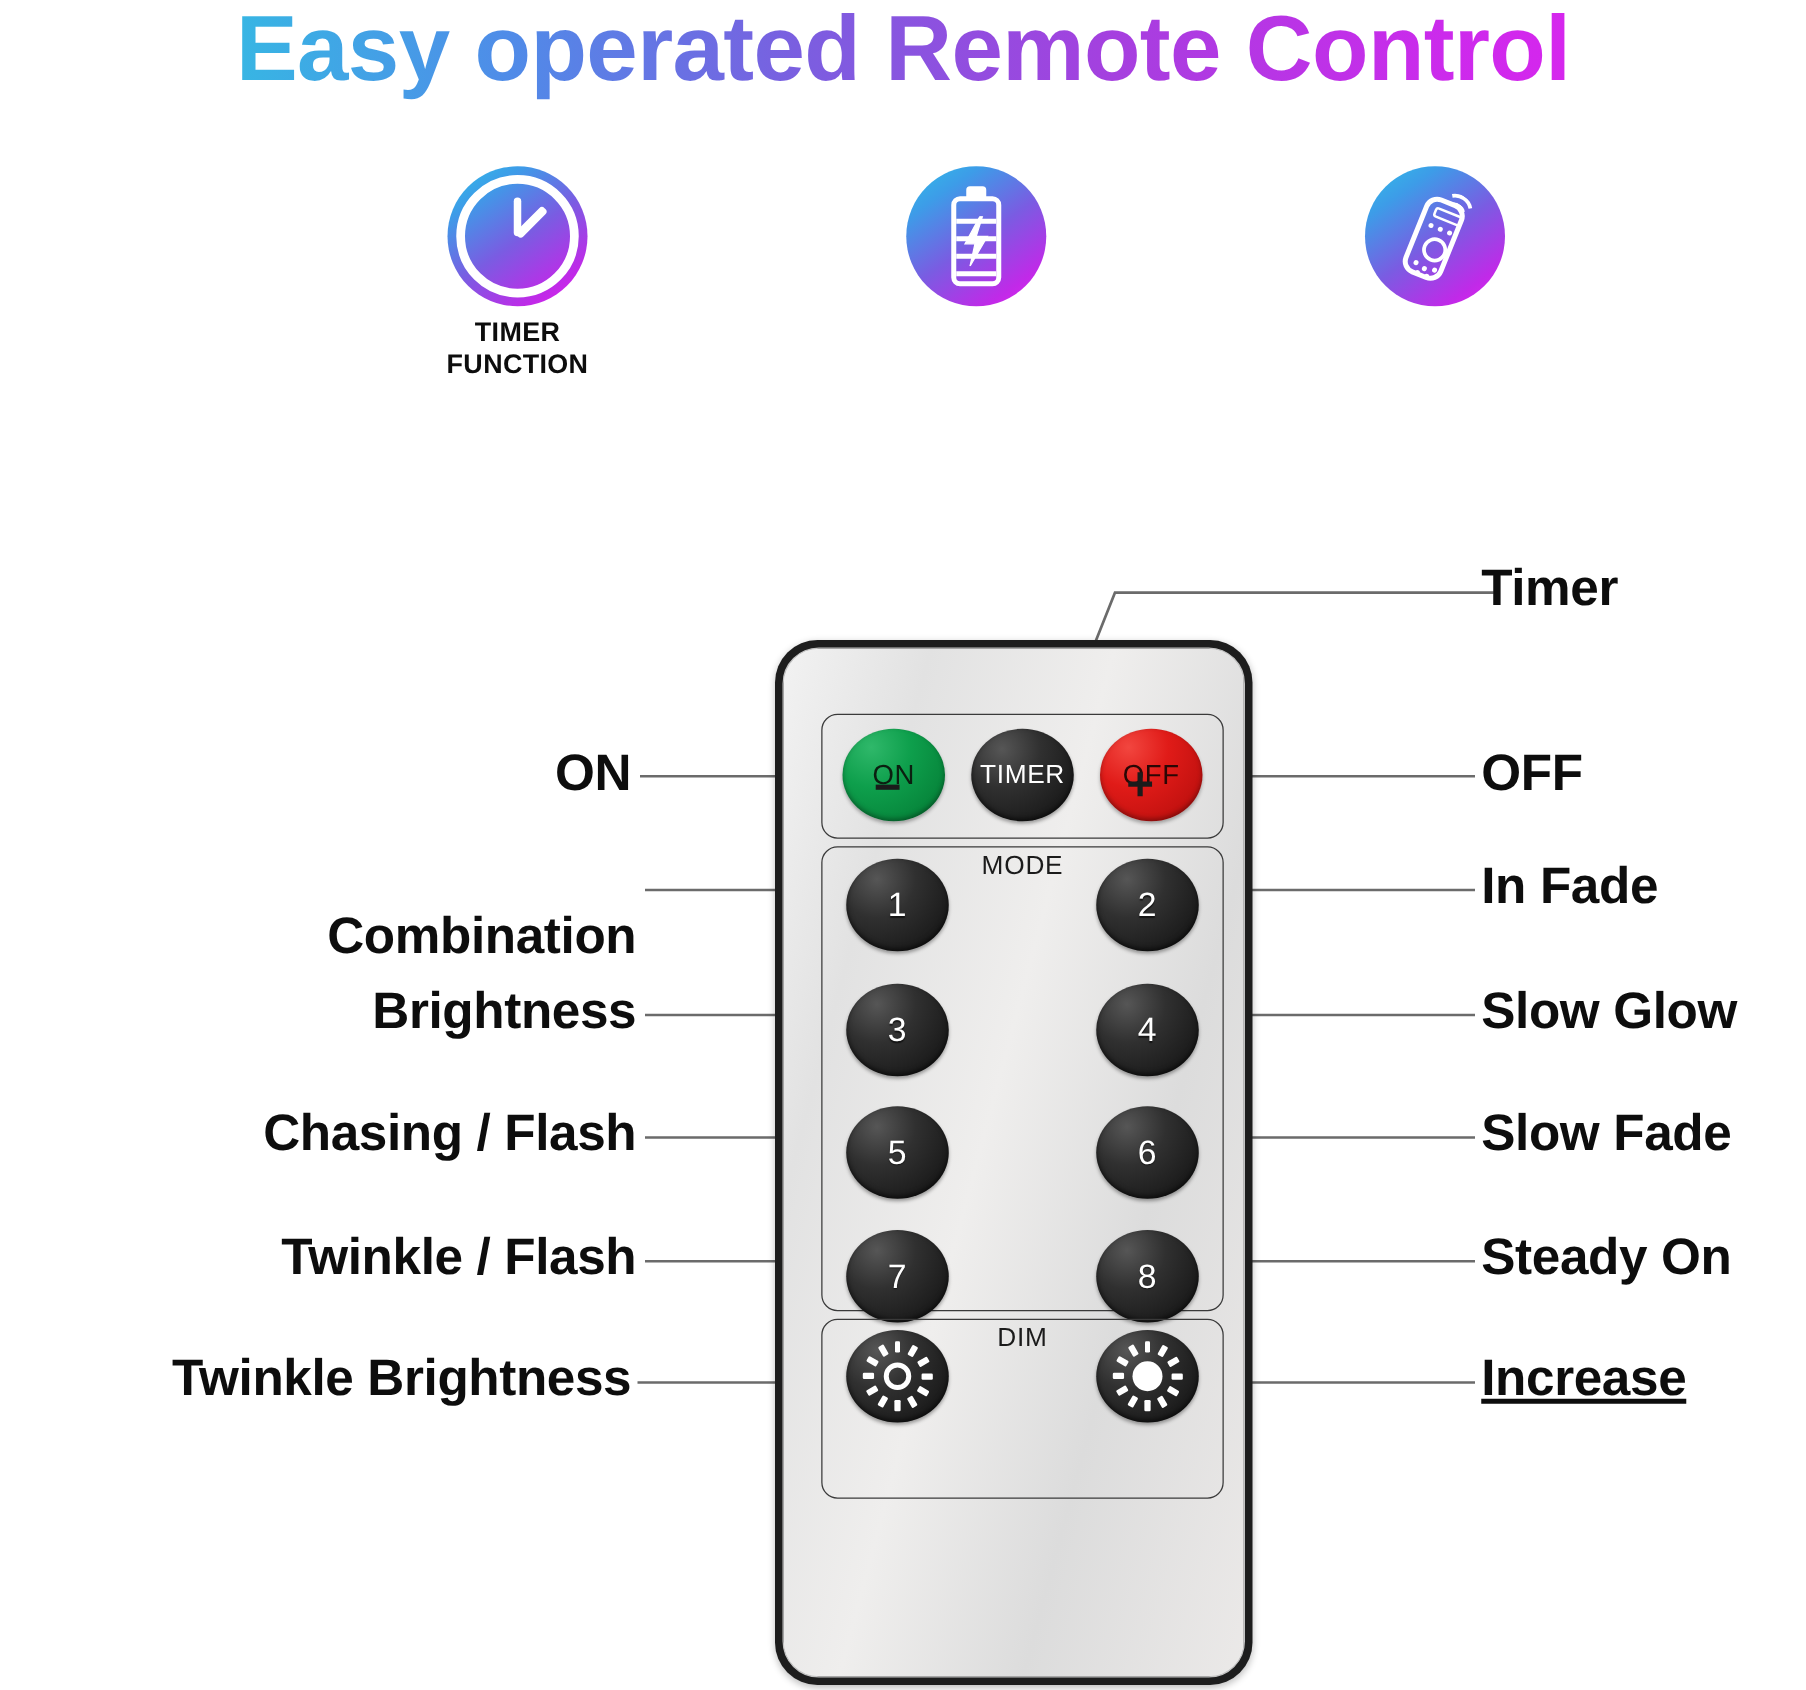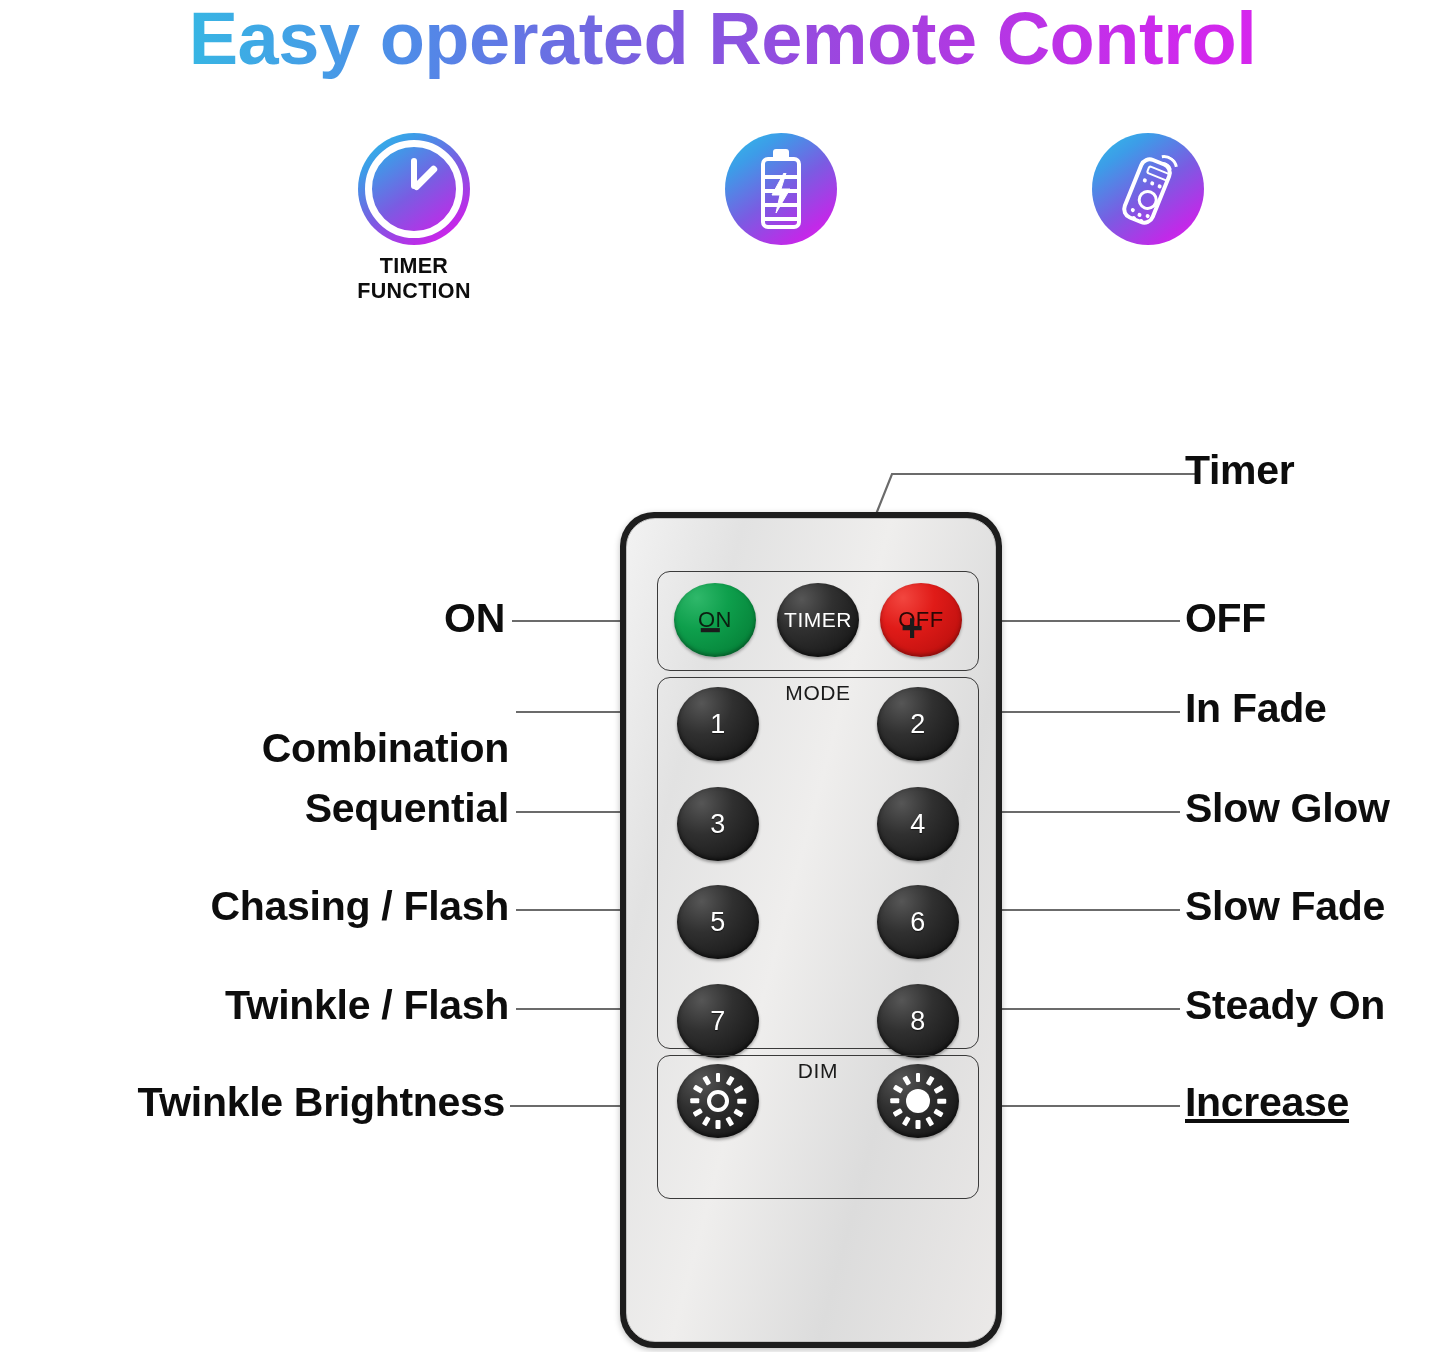--- a/index.html
+++ b/index.html
@@ -254,21 +254,21 @@
 <div class="connector" style="left:930px;  top:909px;  width:250px;"></div>
 
 <div class="connector" style="left:516px;  top:1008px; width:186px;"></div>
 <div class="connector" style="left:930px;  top:1008px; width:250px;"></div>
 
 <div class="connector" style="left:510px;  top:1105px; width:192px;"></div>
 <div class="connector" style="left:930px;  top:1105px; width:250px;"></div>
 
 <div class="callout callout-left" style="left:0; top:598px; width:505px;">ON</div>
 <div class="callout callout-left" style="left:0; top:688px; width:509px;margin-top:40px;">Combination</div>
-<div class="callout callout-left" style="left:0; top:788px; width:509px;">Sequential</div>
+<div class="callout callout-left" style="left:0; top:788px; width:509px;">Brightness</div>
 <div class="callout callout-left" style="left:0; top:886px; width:509px;">Chasing / Flash</div>
 <div class="callout callout-left" style="left:0; top:985px; width:509px;">Twinkle / Flash</div>
 <div class="callout callout-left" style="left:0; top:1082px; width:505px;">Twinkle Brightness</div>
 
 <div class="callout callout-right" style="left:1185px; top:450px;">Timer</div>
 <div class="callout callout-right" style="left:1185px; top:598px;">OFF</div>
 <div class="callout callout-right" style="left:1185px; top:688px;">In Fade</div>
 <div class="callout callout-right" style="left:1185px; top:788px;">Slow Glow</div>
 <div class="callout callout-right" style="left:1185px; top:886px;">Slow Fade</div>
 <div class="callout callout-right" style="left:1185px; top:985px;">Steady On</div>

